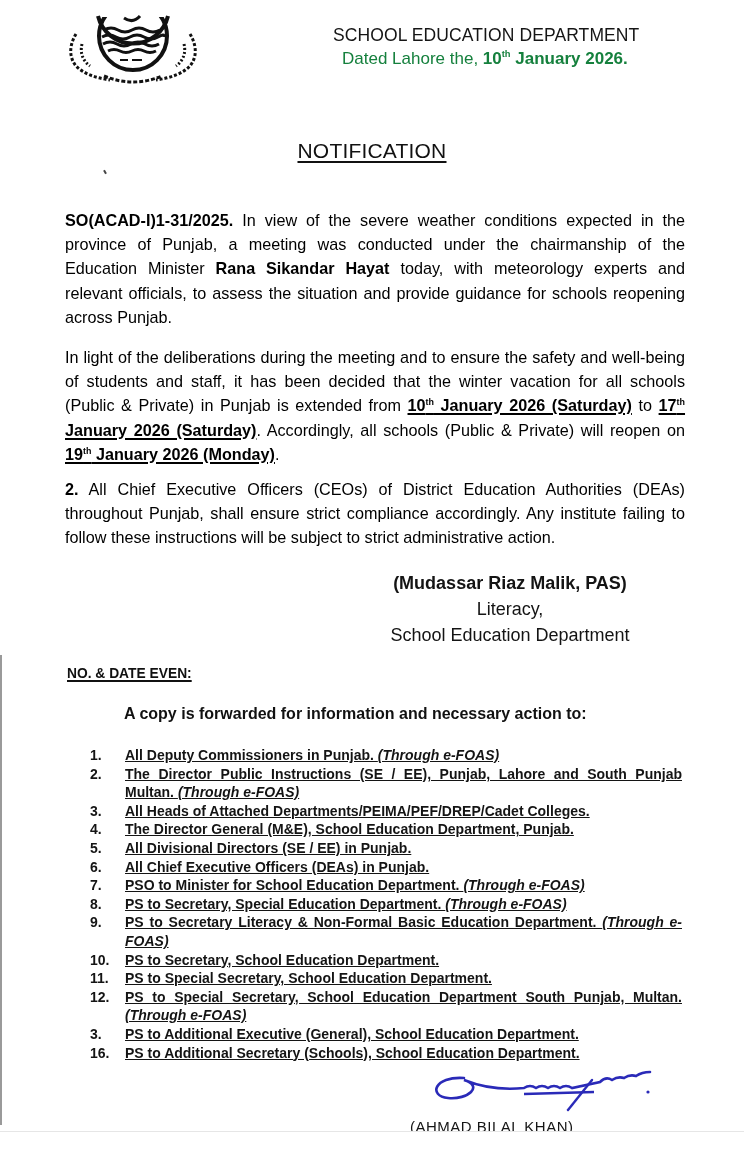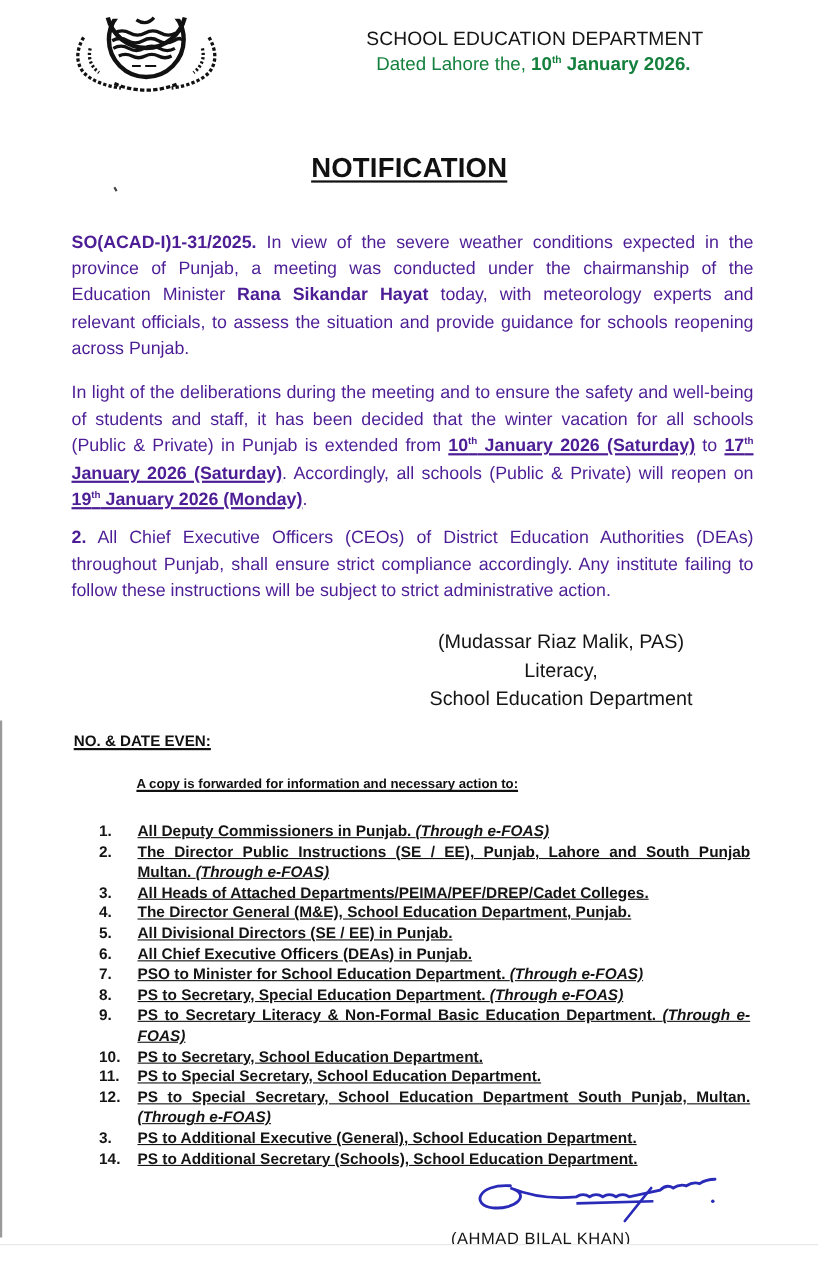--- a/index.html
+++ b/index.html
@@ -10,36 +10,36 @@
   .bottom-rule { position: absolute; left: 0; top: 1131px; width: 744px; height: 1px; background: #e6e6e6; }
 
   .logo { position: absolute; left: 64px; top: 14px; width: 138px; height: 72px; }
 
   .dept { position: absolute; left: 333px; top: 25px; font-size: 17.5px; letter-spacing: 0.1px; color: #151515; }
   .dated { position: absolute; left: 342px; top: 49px; font-size: 17px; color: #15803d; }
   .dated b { font-weight: bold; }
   sup { font-size: 0.55em; vertical-align: super; line-height: 0; }
 
   .title { position: absolute; left: 0; width: 744px; top: 139px; text-align: center; }
-  .title span { font-size: 25px; font-weight: bold; text-decoration: underline; text-decoration-thickness: 2px; text-underline-offset: 3px; letter-spacing: 0.2px; }
+  .title span { font-size: 21px; font-weight: normal; text-decoration: underline; text-decoration-thickness: 2px; text-underline-offset: 3px; letter-spacing: 0.2px; }
 
   .tick { position: absolute; left: 104px; top: 170px; width: 2px; height: 4px; background: #444; transform: rotate(-30deg); }
 
-  .para { position: absolute; left: 65px; width: 620px; font-size: 16.2px; line-height: 24.2px; text-align: justify; color: #4c1d95; }
+  .para { position: absolute; left: 65px; width: 620px; font-size: 16.2px; line-height: 24.2px; text-align: justify; color: #000000; }
   .p1 { top: 208px; }
   .p2 { top: 345px; }
   .p3 { top: 477px; }
   .para b { font-weight: bold; }
   .para u { text-decoration-thickness: 1.5px; text-underline-offset: 2px; }
 
   .sign { position: absolute; left: 340px; width: 340px; top: 570px; text-align: center; font-size: 18px; line-height: 26px; color: #141414; }
-  .sign .name { font-weight: normal; }
+  .sign .name { font-weight: bold; }
 
   .nodate { position: absolute; left: 67px; top: 666px; font-size: 13.8px; font-weight: bold; text-decoration: underline; text-decoration-thickness: 1.5px; text-underline-offset: 2px; }
-  .copyhead { position: absolute; left: 124px; top: 705px; font-size: 12px; font-weight: bold; text-decoration: underline; text-decoration-thickness: 1.5px; text-underline-offset: 2px; }
+  .copyhead { position: absolute; left: 124px; top: 705px; font-size: 16px; font-weight: bold; text-decoration-thickness: 1.5px; text-underline-offset: 2px; }
 
   .list { position: absolute; left: 90px; top: 746px; width: 592px; }
   .li { display: flex; font-size: 14px; line-height: 18.6px; font-weight: bold; color: #141414; }
   .li .num { width: 35px; flex: 0 0 35px; }
   .li .txt { flex: 1; text-align: justify; text-decoration: underline; }
   .li .txt i { font-style: italic; }
 
   .signature { position: absolute; left: 424px; top: 1068px; width: 240px; height: 48px; }
   .sig-name { position: absolute; left: 410px; top: 1118px; font-size: 15px; font-weight: normal; letter-spacing: 0.5px; height: 13px; overflow: hidden; color: #151515; }
 </style>
@@ -137,21 +137,21 @@
     </div>
   <div class="li">
       <span class="num">12.</span>
       <span class="txt"><span>PS to Special Secretary, School Education Department South Punjab, Multan. </span><i>(Through e-FOAS)</i></span>
     </div>
   <div class="li">
       <span class="num">3.</span>
       <span class="txt"><span>PS to Additional Executive (General), School Education Department.</span><i></i></span>
     </div>
   <div class="li">
-      <span class="num">14.</span>
+      <span class="num">16.</span>
       <span class="txt"><span>PS to Additional Secretary (Schools), School Education Department.</span><i></i></span>
     </div>
 </div>
 
 <svg class="signature" viewBox="0 0 240 48">
   <path d="M40 10 C 10 8, 4 28, 24 30 C 44 32, 60 18, 40 12 C 60 20, 80 22, 100 20 q6 -4 12 0 q6 -4 12 0 q6 -4 12 0 q6 -4 12 0 L 176 14 q6 -6 12 -2 q6 -4 12 -2 q6 -4 12 -2 q6 -4 14 -4" fill="none" stroke="#2a2ab8" stroke-width="2.6" stroke-linecap="round"></path>
   <path d="M100 26 L 170 24" stroke="#2a2ab8" stroke-width="2.4"></path>
   <path d="M168 12 L 144 42" stroke="#2a2ab8" stroke-width="2.4" stroke-linecap="round"></path>
   <circle cx="224" cy="24" r="1.6" fill="#2a2ab8"></circle>
 </svg>

